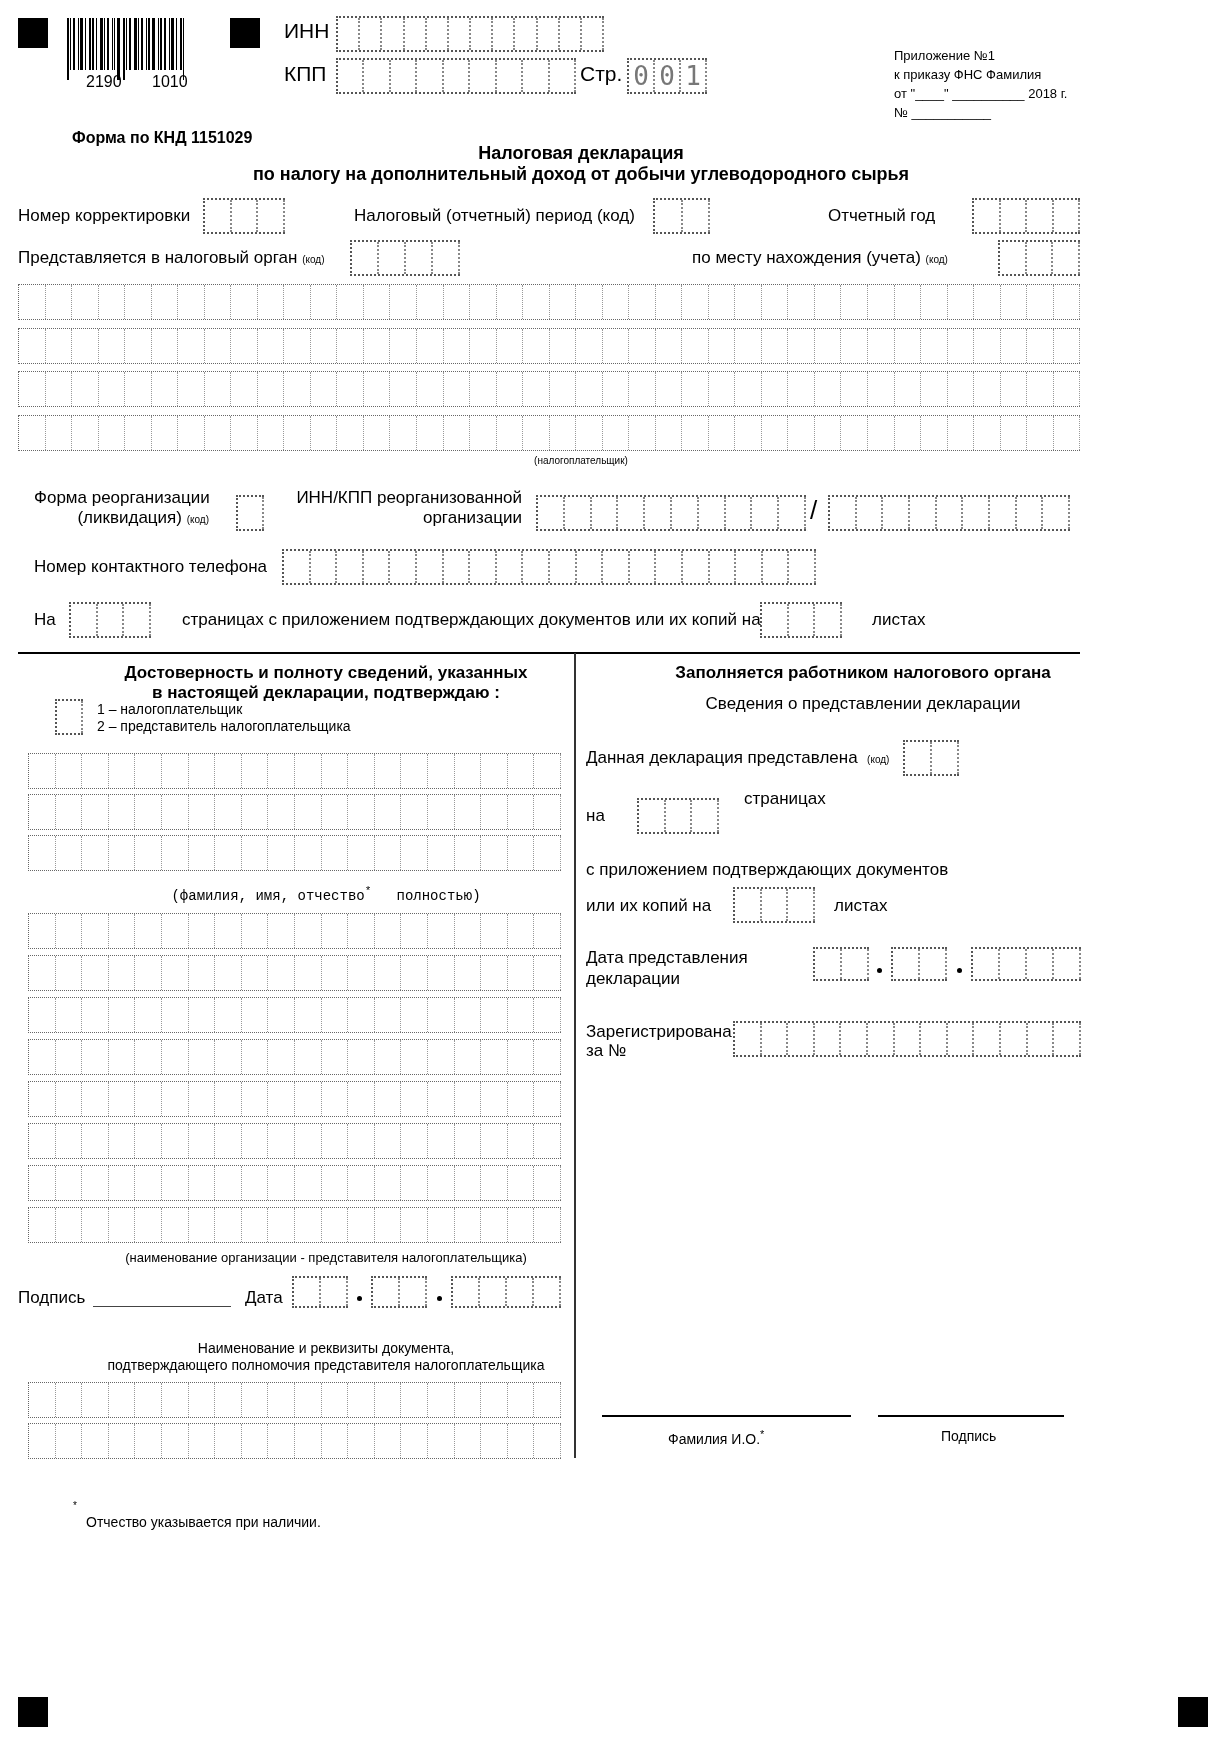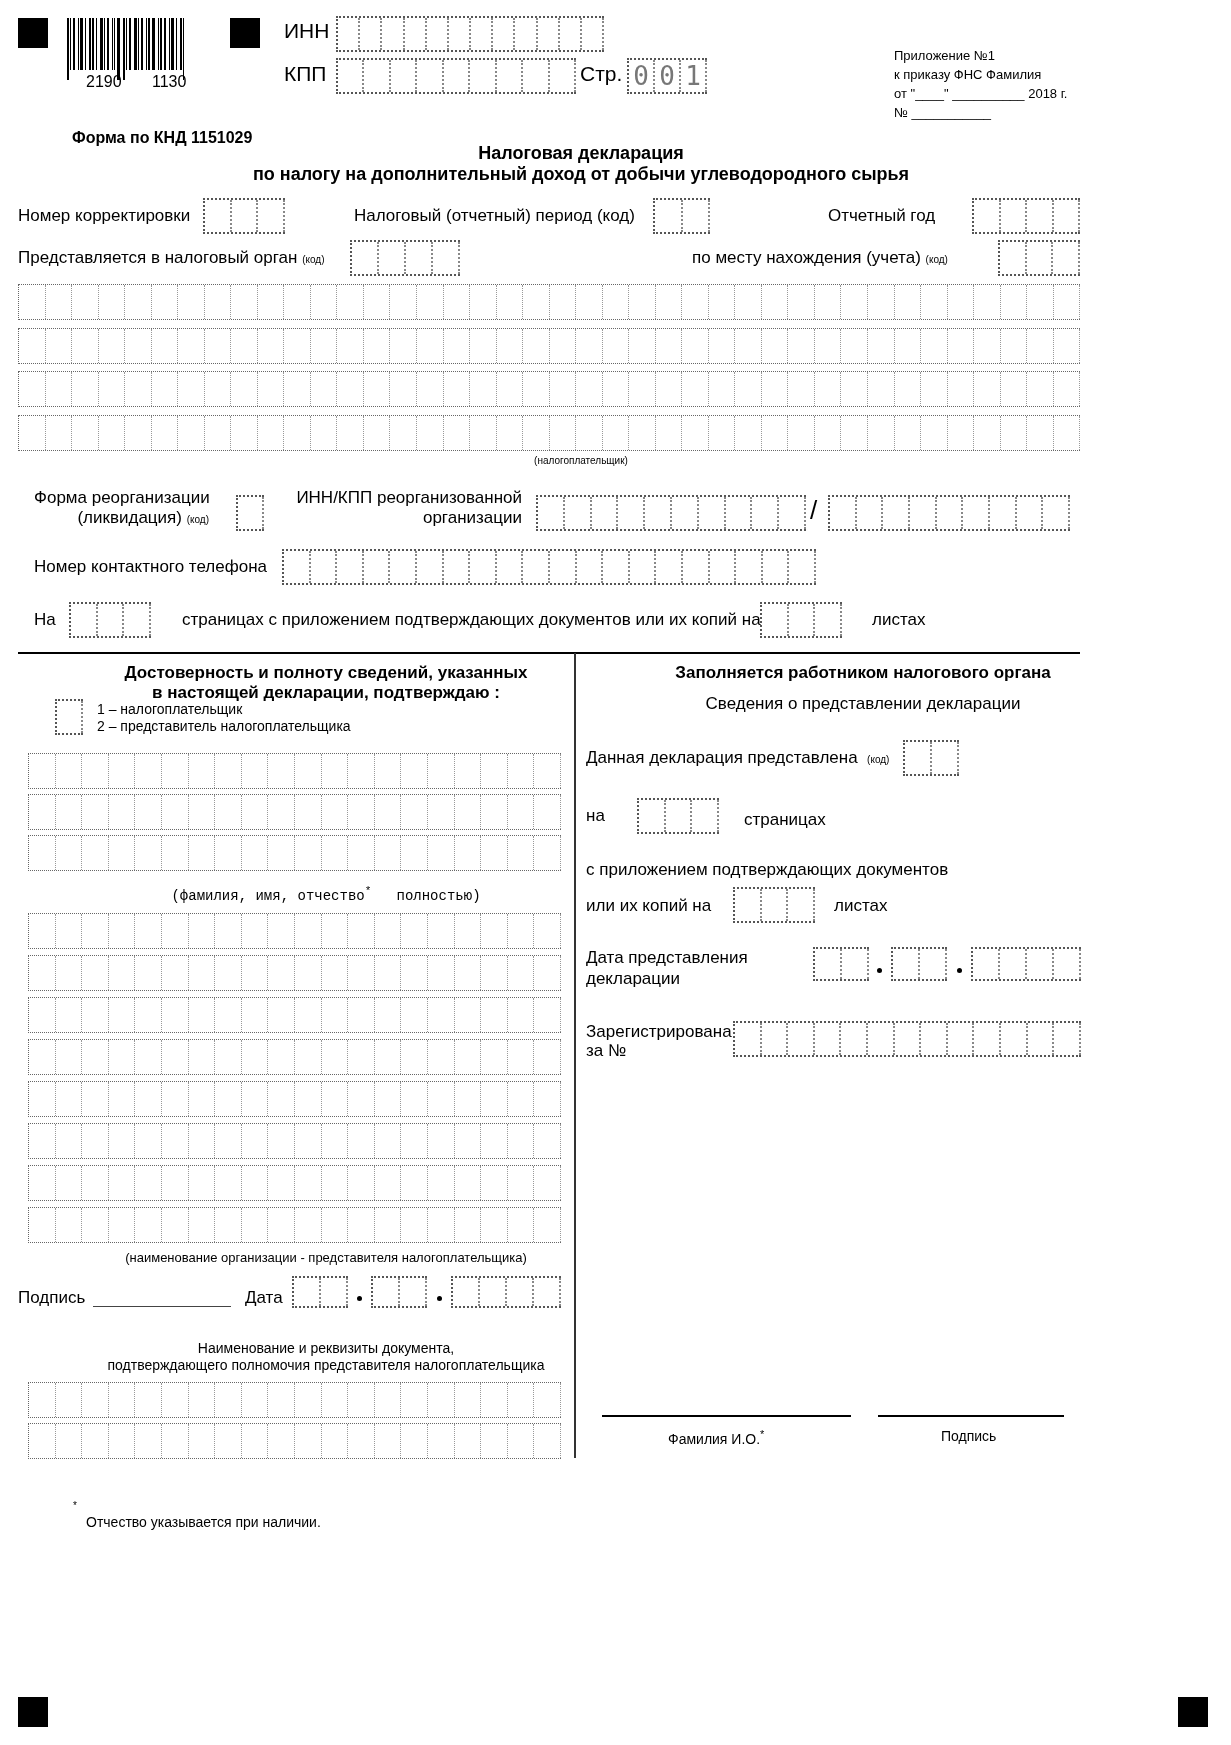--- a/index.html
+++ b/index.html
@@ -57,21 +57,21 @@
     <span style="width: 1px; margin-right: 1px; height: 52px;"></span>
     <span style="width: 2px; margin-right: 2px; height: 52px;"></span>
     <span style="width: 2px; margin-right: 3px; height: 52px;"></span>
     <span style="width: 1px; margin-right: 1px; height: 52px;"></span>
     <span style="width: 3px; margin-right: 2px; height: 52px;"></span>
     <span style="width: 1px; margin-right: 3px; height: 52px;"></span>
     <span style="width: 2px; margin-right: 1px; height: 52px;"></span>
     <span style="width: 1px; margin-right: 2px; height: 62px;"></span>
   </div>
 <div class="abs txt" style="left:86px;top:72px;font-size:16px;">2190</div>
-<div class="abs txt" style="left:152px;top:72px;font-size:16px;">1130</div>
+<div class="abs txt" style="left:152px;top:72px;font-size:16px;">1010</div>
 
 <div class="abs txt" style="left:284px;top:21px;font-size:21px;">ИНН</div>
 <div class="cells" id="inn-cells" style="left:336px;top:16px;width:268px;height:36px;">
     <div class="cell"></div>
     <div class="cell"></div>
     <div class="cell"></div>
     <div class="cell"></div>
     <div class="cell"></div>
     <div class="cell"></div>
     <div class="cell"></div>
@@ -728,21 +728,21 @@
     <div class="cell"></div>
     <div class="cell"></div>
   </div>
 
 <div class="abs txt" style="left:586px;top:806px;">на</div>
 <div class="cells" id="on-cells" style="left:637px;top:798px;width:82px;height:36px;">
     <div class="cell"></div>
     <div class="cell"></div>
     <div class="cell"></div>
   </div>
-<div class="abs txt" style="left:744px;top:810px;">страницах</div>
+<div class="abs txt" style="left:744px;top:789px;">страницах</div>
 
 <div class="abs txt" style="left:586px;top:860px;">с приложением подтверждающих документов</div>
 <div class="abs txt" style="left:586px;top:896px;">или их копий на</div>
 <div class="cells" id="copies-cells" style="left:733px;top:887px;width:82px;height:36px;">
     <div class="cell"></div>
     <div class="cell"></div>
     <div class="cell"></div>
   </div>
 <div class="abs txt" style="left:834px;top:896px;">листах</div>
 

